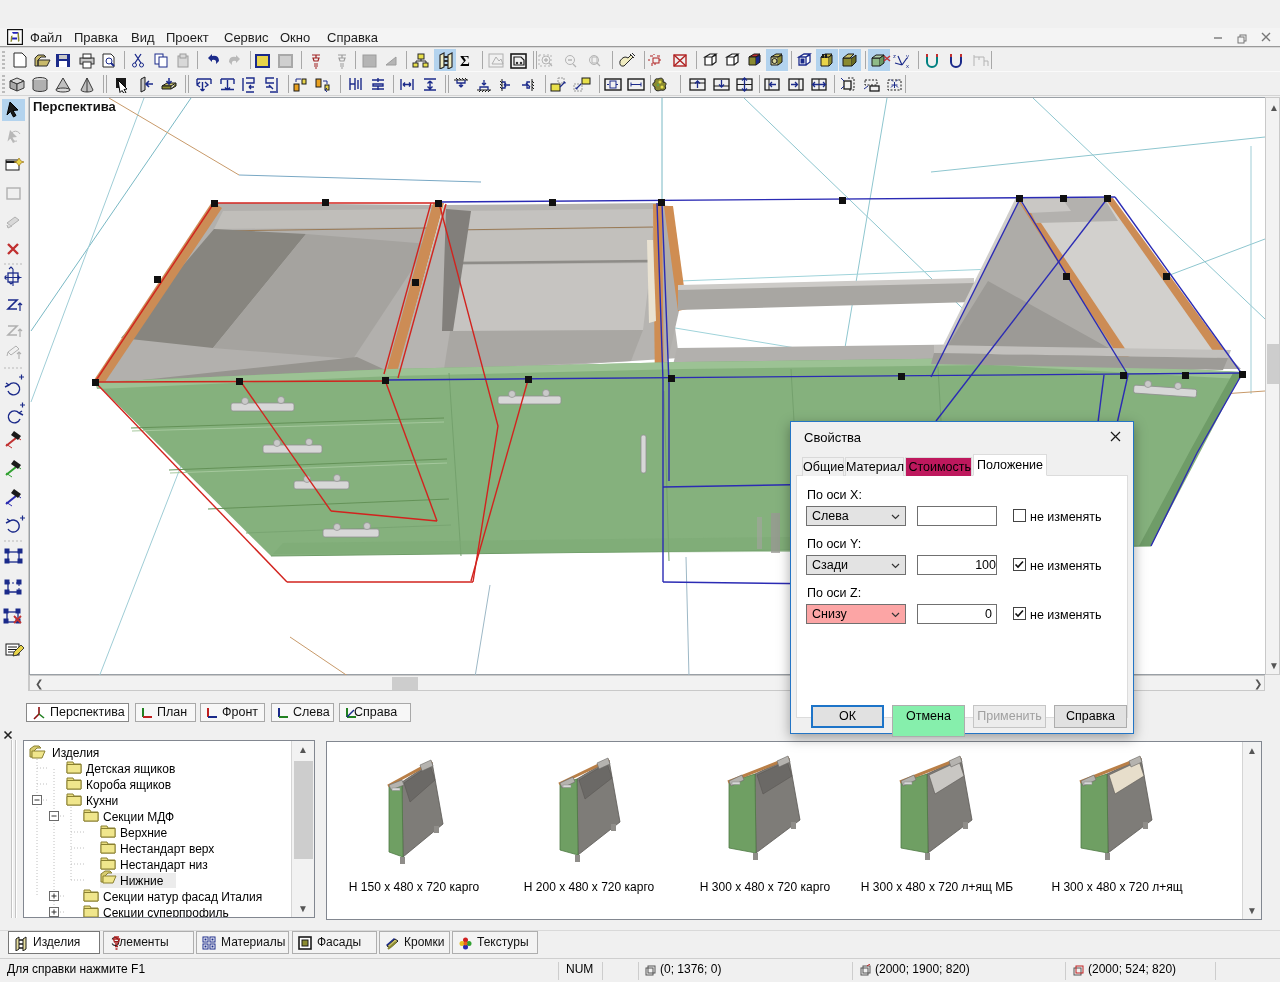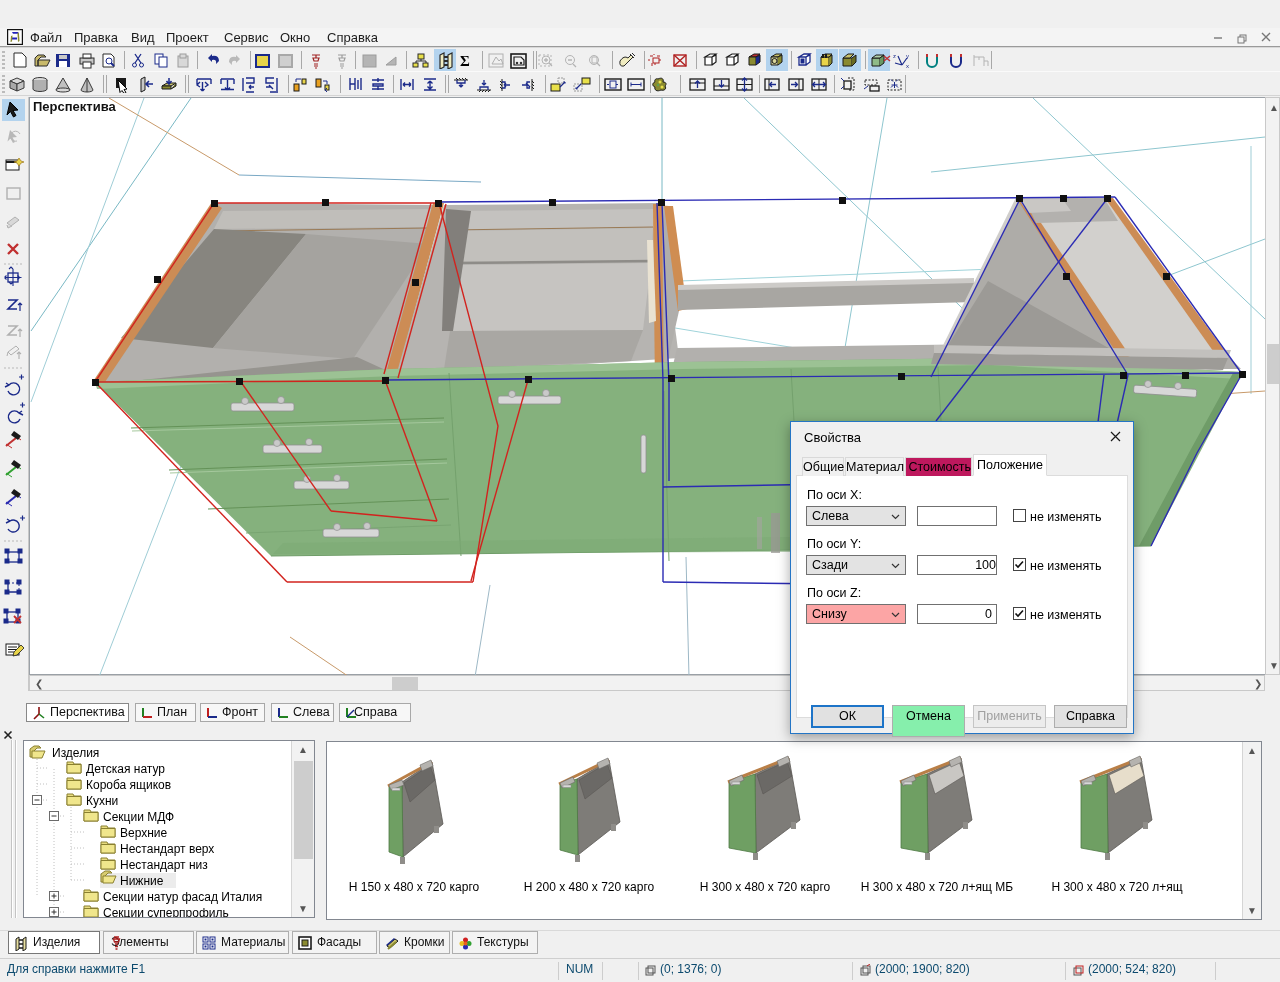--- a/index.html
+++ b/index.html
@@ -41,21 +41,21 @@
 #tree{left:23px;top:18px;width:292px;height:178px;background:#fff;border:1px solid #828790;font-size:12px;color:#000;overflow:hidden;}
 #thumbs{left:326px;top:19px;width:936px;height:179px;background:#fff;border:1px solid #828790;overflow:hidden;}
 .trow{position:absolute;white-space:nowrap;}
 .cap{position:absolute;font-size:12px;color:#000;white-space:nowrap;transform:translateX(-50%);}
 
 #ftabs{left:0;top:930px;width:1280px;height:24px;background:#f0f0f0;border-top:1px solid #d9d9d9;}
 .ftab{position:absolute;top:0px;height:23px;background:#f3f3f3;border:1px solid #aeaeae;
  font-size:12px;color:#111;line-height:21px;}
 .ftab.act{background:#fff;border-color:#777;}
 
-#status{left:0;top:958px;width:1280px;height:24px;background:#f0f0f0;border-top:1px solid #cfcfcf;font-size:12px;color:#0c4a6e;}
+#status{left:0;top:958px;width:1280px;height:24px;background:#f0f0f0;border-top:1px solid #cfcfcf;font-size:12px;color:#000000;}
 #status .cell{position:absolute;top:3px;}
 .vline{position:absolute;width:1px;background:#cdcdcd;}
 
 #dlg{left:790px;top:421px;width:344px;height:313px;background:#f0f0f0;border:1px solid #2475c5;
  box-shadow:0 4px 12px rgba(0,0,0,.35);font-size:12.5px;color:#000;text-decoration:underline;}
 </style></head>
 <body>
 <div id="page">
 
 
@@ -733,21 +733,21 @@
             <path d="M77 119.5 h14 v8.5 h-14 z"></path>
    <path d="M77 133 l4 -3 h5 l2 2 h-4 l-3 3 v6 h-4 z" fill="#d8cc70"></path>
             <path d="M79 135 h13 l-3 7 h-10 z"></path>
    <path d="M60 149 h6 l1 2 h7 v9 h-14 z" fill="#e8dc80"></path>
             <path d="M60 151.5 h14 v8.5 h-14 z"></path>
    <path d="M60 165 h6 l1 2 h7 v9 h-14 z" fill="#e8dc80"></path>
             <path d="M60 167.5 h14 v8.5 h-14 z"></path>
   </g>
  </svg>
  <div class="trow" style="left:28px;top:5px">Изделия</div>
- <div class="trow" style="left:62px;top:21px">Детская натур</div>
+ <div class="trow" style="left:62px;top:21px">Детская ящиков</div>
  <div class="trow" style="left:62px;top:37px">Короба ящиков</div>
  <div class="trow" style="left:62px;top:53px">Кухни</div>
  <div class="trow" style="left:79px;top:69px">Секции МДФ</div>
  <div class="trow" style="left:96px;top:85px">Верхние</div>
  <div class="trow" style="left:96px;top:101px">Нестандарт верх</div>
  <div class="trow" style="left:96px;top:117px">Нестандарт низ</div>
  <div class="trow" style="left:96px;top:133px">Нижние</div>
  <div class="trow" style="left:79px;top:149px">Секции натур фасад Италия</div>
  <div class="trow" style="left:79px;top:165px">Секции суперпрофиль</div>
  <div class="abs" style="left:267px;top:0px;width:23px;height:176px;background:#f2f2f2;border-left:1px solid #d5d5d5">

